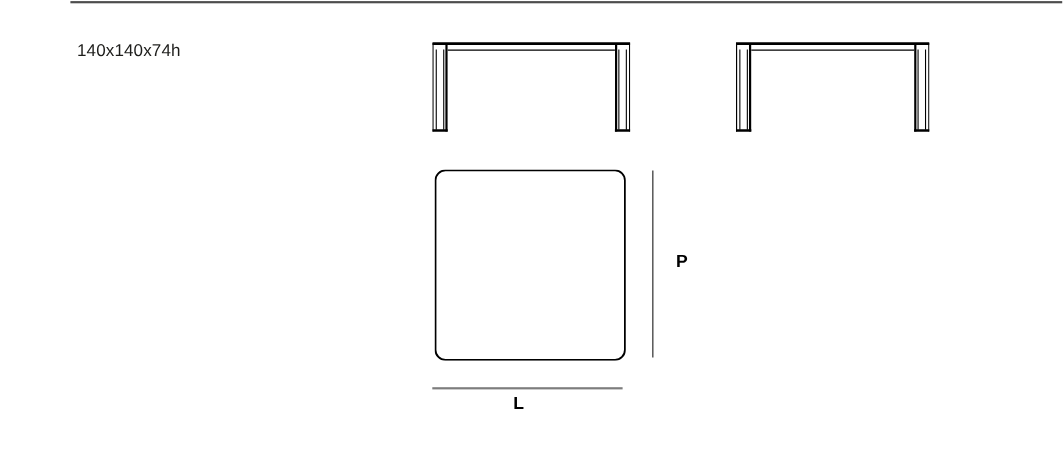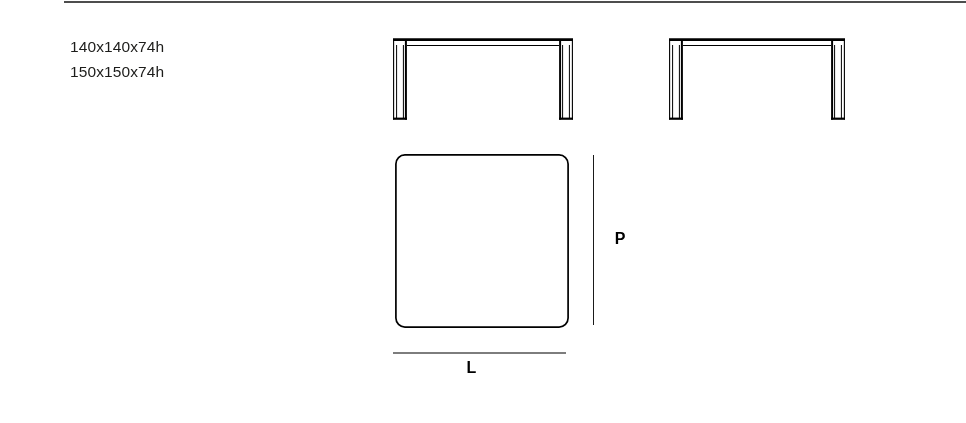--- a/index.html
+++ b/index.html
@@ -73,21 +73,20 @@
 </style>
 </head>
 <body>
 
 <div class="canvas">
 
   <div class="top-rule"></div>
 
   <div class="specs">
     <div>140x140x74h</div>
-    <div>150x150x74h</div>
   </div>
 
   <svg class="front-view-1" width="180" height="83" viewBox="0 0 180 83">
     <g stroke="#000000" fill="none">
 
       <line x1="0" y1="1.6" x2="180" y2="1.6" stroke-width="2.6"></line>
       <line x1="14" y1="7.5" x2="166" y2="7.5" stroke-width="1.1"></line>
 
       <line x1="0.6" y1="1" x2="0.6" y2="81.6" stroke-width="1.1"></line>
       <line x1="3.6" y1="7" x2="3.6" y2="80" stroke-width="1"></line>

